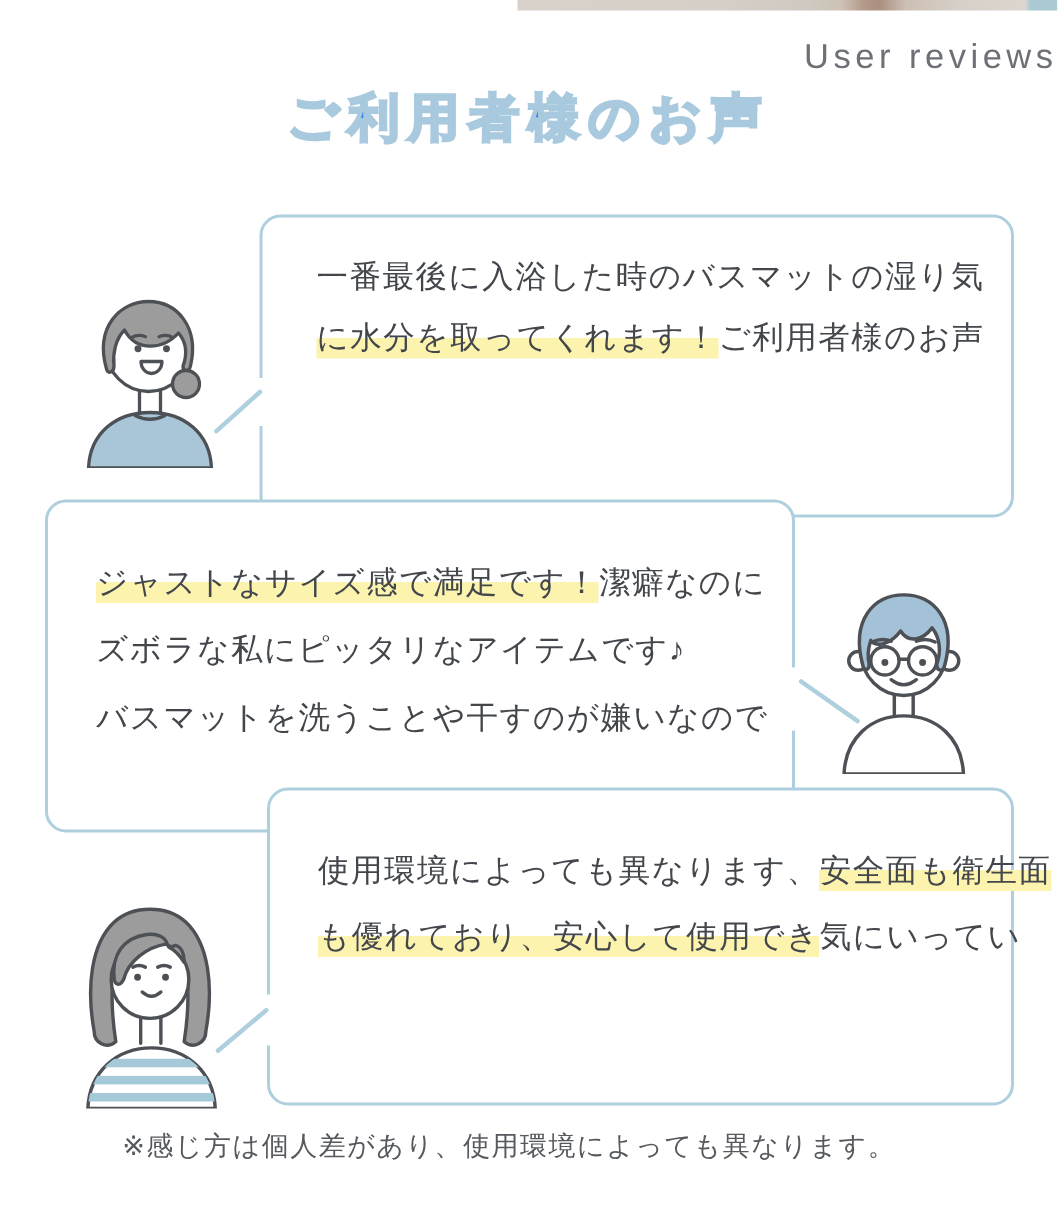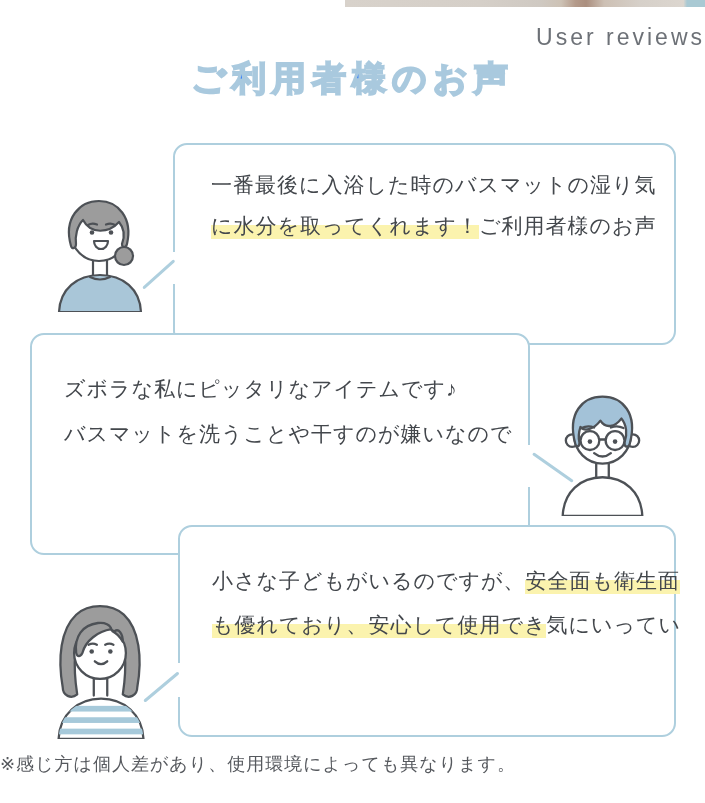--- a/index.html
+++ b/index.html
@@ -66,21 +66,21 @@
   .av path,.av circle{stroke:var(--outline);stroke-width:2.2;stroke-linecap:round;stroke-linejoin:round;}
   .av .f-white{fill:#fff;}
   .av .f-gray{fill:var(--gray-hair);}
   .av .f-shirt{fill:var(--shirt-blue);}
   .av .f-hairblue{fill:var(--hair-blue);}
   .av .f-ink{fill:var(--outline);stroke:none;}
   .av .s-only{fill:none;}
   .av .no-s{stroke:none;}
   .av .f-stripe{fill:var(--stripe-blue);stroke:none;}
   .note{
-    position:absolute;left:0;top:752px;width:679px;
+    position:absolute;left:0;top:752px;width:679px;text-align:center;
     font-size:18px;letter-spacing:1px;color:var(--note-gray);
   }
 </style>
 </head>
 <body>
 
 <div class="page">
 
   <div class="photo-strip"></div>
 
@@ -89,28 +89,29 @@
 
   <div class="bubble bubble-1">
     <div class="review-text">
         <div class="line"><span>一番最後に入浴した時のバスマットの湿り気</span></div>
         <div class="line"><span class="hl">に水分を取ってくれます！</span><span>ご利用者様のお声</span></div>
       </div>
   </div>
 
   <div class="bubble bubble-2">
     <div class="review-text">
+        <div class="line"><span class="hl">ジャストなサイズ感で満足です！</span><span>潔癖なのに</span></div>
         <div class="line"><span>ズボラな私にピッタリなアイテムです♪</span></div>
         <div class="line"><span>バスマットを洗うことや干すのが嫌いなので</span></div>
       </div>
   </div>
 
   <div class="bubble bubble-3">
     <div class="review-text">
-        <div class="line"><span>小さな子どもがいるのですが、</span><span class="hl">安全面も衛生面</span></div>
+        <div class="line"><span>使用環境によっても異なります、</span><span class="hl">安全面も衛生面</span></div>
         <div class="line"><span class="hl">も優れており、安心して使用でき</span><span>気にいってい</span></div>
       </div>
   </div>
 
   <svg class="avatar avatar-1 av" width="100" height="120" viewBox="0 0 100 120">
     <rect x="41" y="60" width="14" height="26" class="f-white no-s"></rect>
     <path d="M41,62 L41,84 M55,62 L55,84" class="s-only"></path>
     <path d="M7,120 C8,97 25,83 48,83 C71,83 88,97 89,120 Z" class="f-shirt"></path>
     <path d="M38,85 Q48,90 58,85" class="s-only"></path>
     <circle cx="47" cy="41" r="28" class="f-white"></circle>

